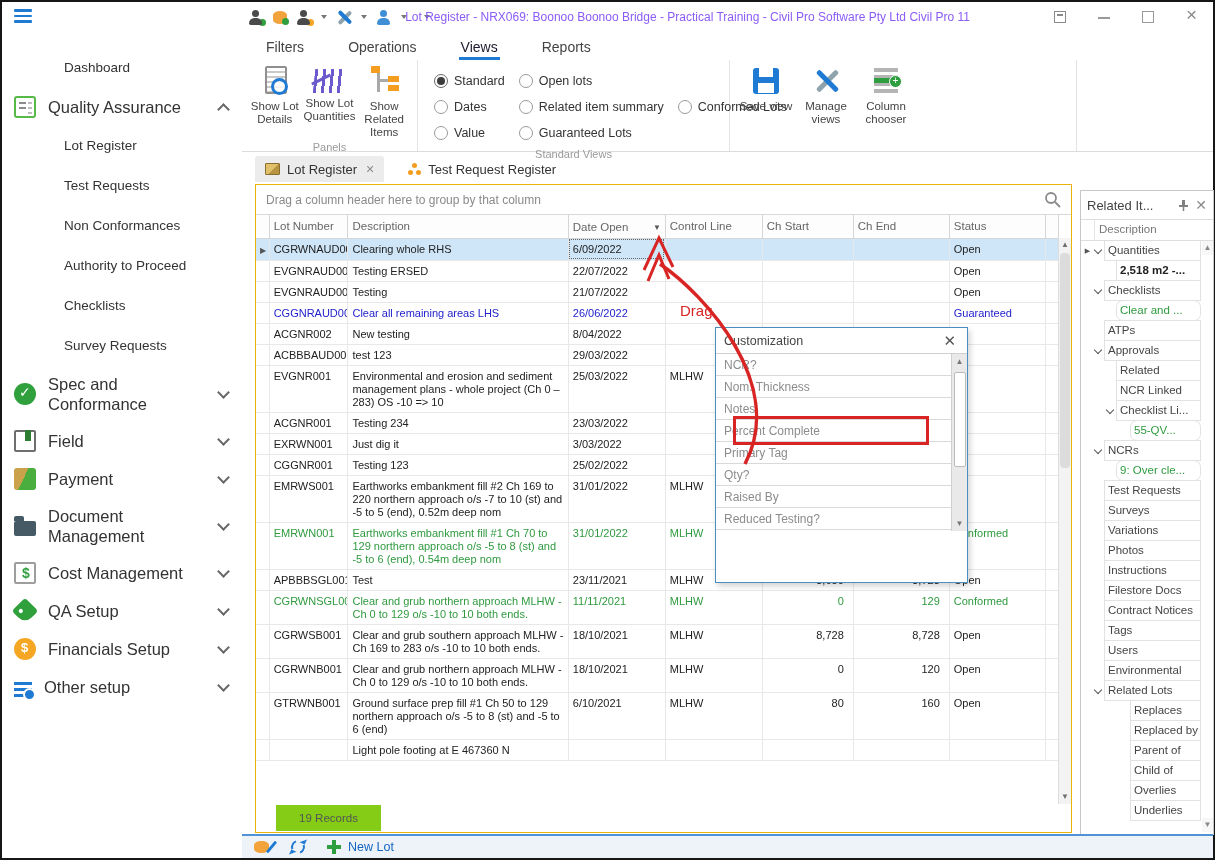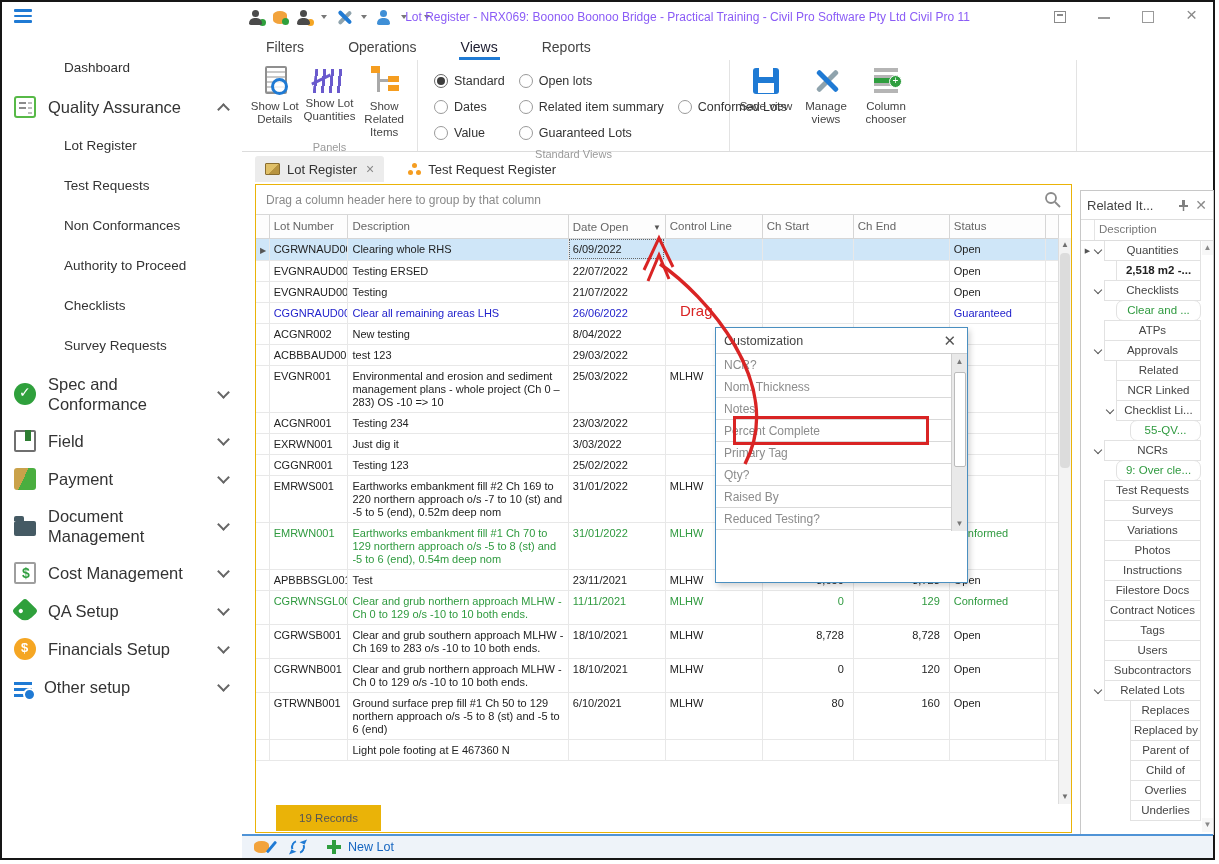--- a/index.html
+++ b/index.html
@@ -124,36 +124,36 @@
   .gb .gr.green { color:#2f9a3f; }
   .gr.selected .c-date { outline:1px dotted #666; outline-offset:-2px; }
   .exp-glyph { font-size:8px; color:#555; }
   .hsort { display:flex; justify-content:space-between; align-items:center; }
   .sort-glyph::before { content:"▼"; font-size:8px; color:#555; }
   .vscroll { position:absolute; right:0; top:23px; bottom:0; width:13px; background:#f3f3f3; border-left:1px solid #ddd; }
   .vs-up,.vs-down { position:absolute; left:0; width:12px; height:14px; text-align:center; font-size:8px; color:#707070; line-height:14px; cursor:pointer; }
   .vs-up{top:0;} .vs-down{bottom:0;}
   .vs-thumb { position:absolute; left:1px; top:15px; width:10px; height:215px; background:#dcdcdc; border-radius:4px; cursor:pointer; }
   .records-row { height:28px; position:relative; }
-  .records-badge { position:absolute; left:20px; top:1px; width:105px; height:26px; background:#eab308; font-size:11.5px; color:#555; text-align:center; line-height:26px; }
+  .records-badge { position:absolute; left:20px; top:1px; width:105px; height:26px; background:#84cc16; font-size:11.5px; color:#555; text-align:center; line-height:26px; }
 
   
   .relpanel { position:absolute; left:838px; top:158px; width:134px; height:645px; border:1px solid #c8c8c8; background:#fff; }
   .rel-header { height:28px; display:flex; align-items:center; padding:0 6px; gap:6px; }
   .rel-title { flex:1; font-size:13px; color:#444; white-space:nowrap; overflow:hidden; }
   .rel-close { color:#8a8a8a; font-size:14px; cursor:pointer; }
   .rel-colhead { display:flex; height:22px; border-top:1px solid #ddd; border-bottom:1px solid #ddd; }
   .rel-gut { width:14px; border-right:1px solid #e4e4e4; }
   .rel-colname { flex:1; font-size:11.5px; color:#777; padding:3px 4px; }
   .tree { position:relative; height:591px; overflow:hidden; padding-right:12px; }
   .trow { display:flex; align-items:stretch; height:20px; cursor:pointer; }
   .t-exp { width:13px; font-size:7px; color:#555; text-align:center; line-height:20px; flex:none; }
   .tchv { width:6px; height:6px; border-right:1.5px solid #555; border-bottom:1.5px solid #555; transform:rotate(45deg); margin:6px 3px 0 1px; flex:none; visibility:hidden; }
   .trow.chev .tchv { visibility:visible; }
-  .t-box { flex:1; border:1px solid #e2e2e2; margin-top:-1px; font-size:11.5px; color:#444; padding:3px 3px 0; white-space:nowrap; overflow:hidden;text-align:center; }
+  .t-box { flex:1; border:1px solid #e2e2e2; margin-top:-1px; font-size:11.5px; color:#444; padding:3px 3px 0; white-space:nowrap; overflow:hidden; }
   .trow.i1 { padding-left:12px; }
   .trow.i2 { padding-left:26px; }
   .trow.green .t-box { color:#2f9a3f;border-radius:7px; }
   .trow.bold .t-box { font-weight:bold; color:#222; }
   .tree-up,.tree-down { position:absolute; right:0; width:11px; height:14px; font-size:8px; color:#888; text-align:center; line-height:14px; background:#f7f7f7; cursor:pointer; }
   .tree-up{top:0;} .tree-down{bottom:0;}
 
   
   .custpop { position:absolute; left:473px; top:295px; width:253px; height:256px; background:#fff; border:1.5px solid #4a8fc0; box-shadow:2px 3px 6px rgba(0,0,0,.18); z-index:20; }
   .cust-title { height:25px; display:flex; align-items:center; padding:0 8px; }
@@ -841,21 +841,21 @@
 
           <div class="trow i0">
             <span class="t-exp"></span>
             <span class="tchv"></span>
             <span class="t-box">Users</span>
           </div>
 
           <div class="trow i0">
             <span class="t-exp"></span>
             <span class="tchv"></span>
-            <span class="t-box">Subcontractors</span>
+            <span class="t-box">Environmental</span>
           </div>
 
           <div class="trow i0 chev">
             <span class="t-exp"></span>
             <span class="tchv"></span>
             <span class="t-box">Related Lots</span>
           </div>
 
           <div class="trow i2">
             <span class="t-exp"></span>

